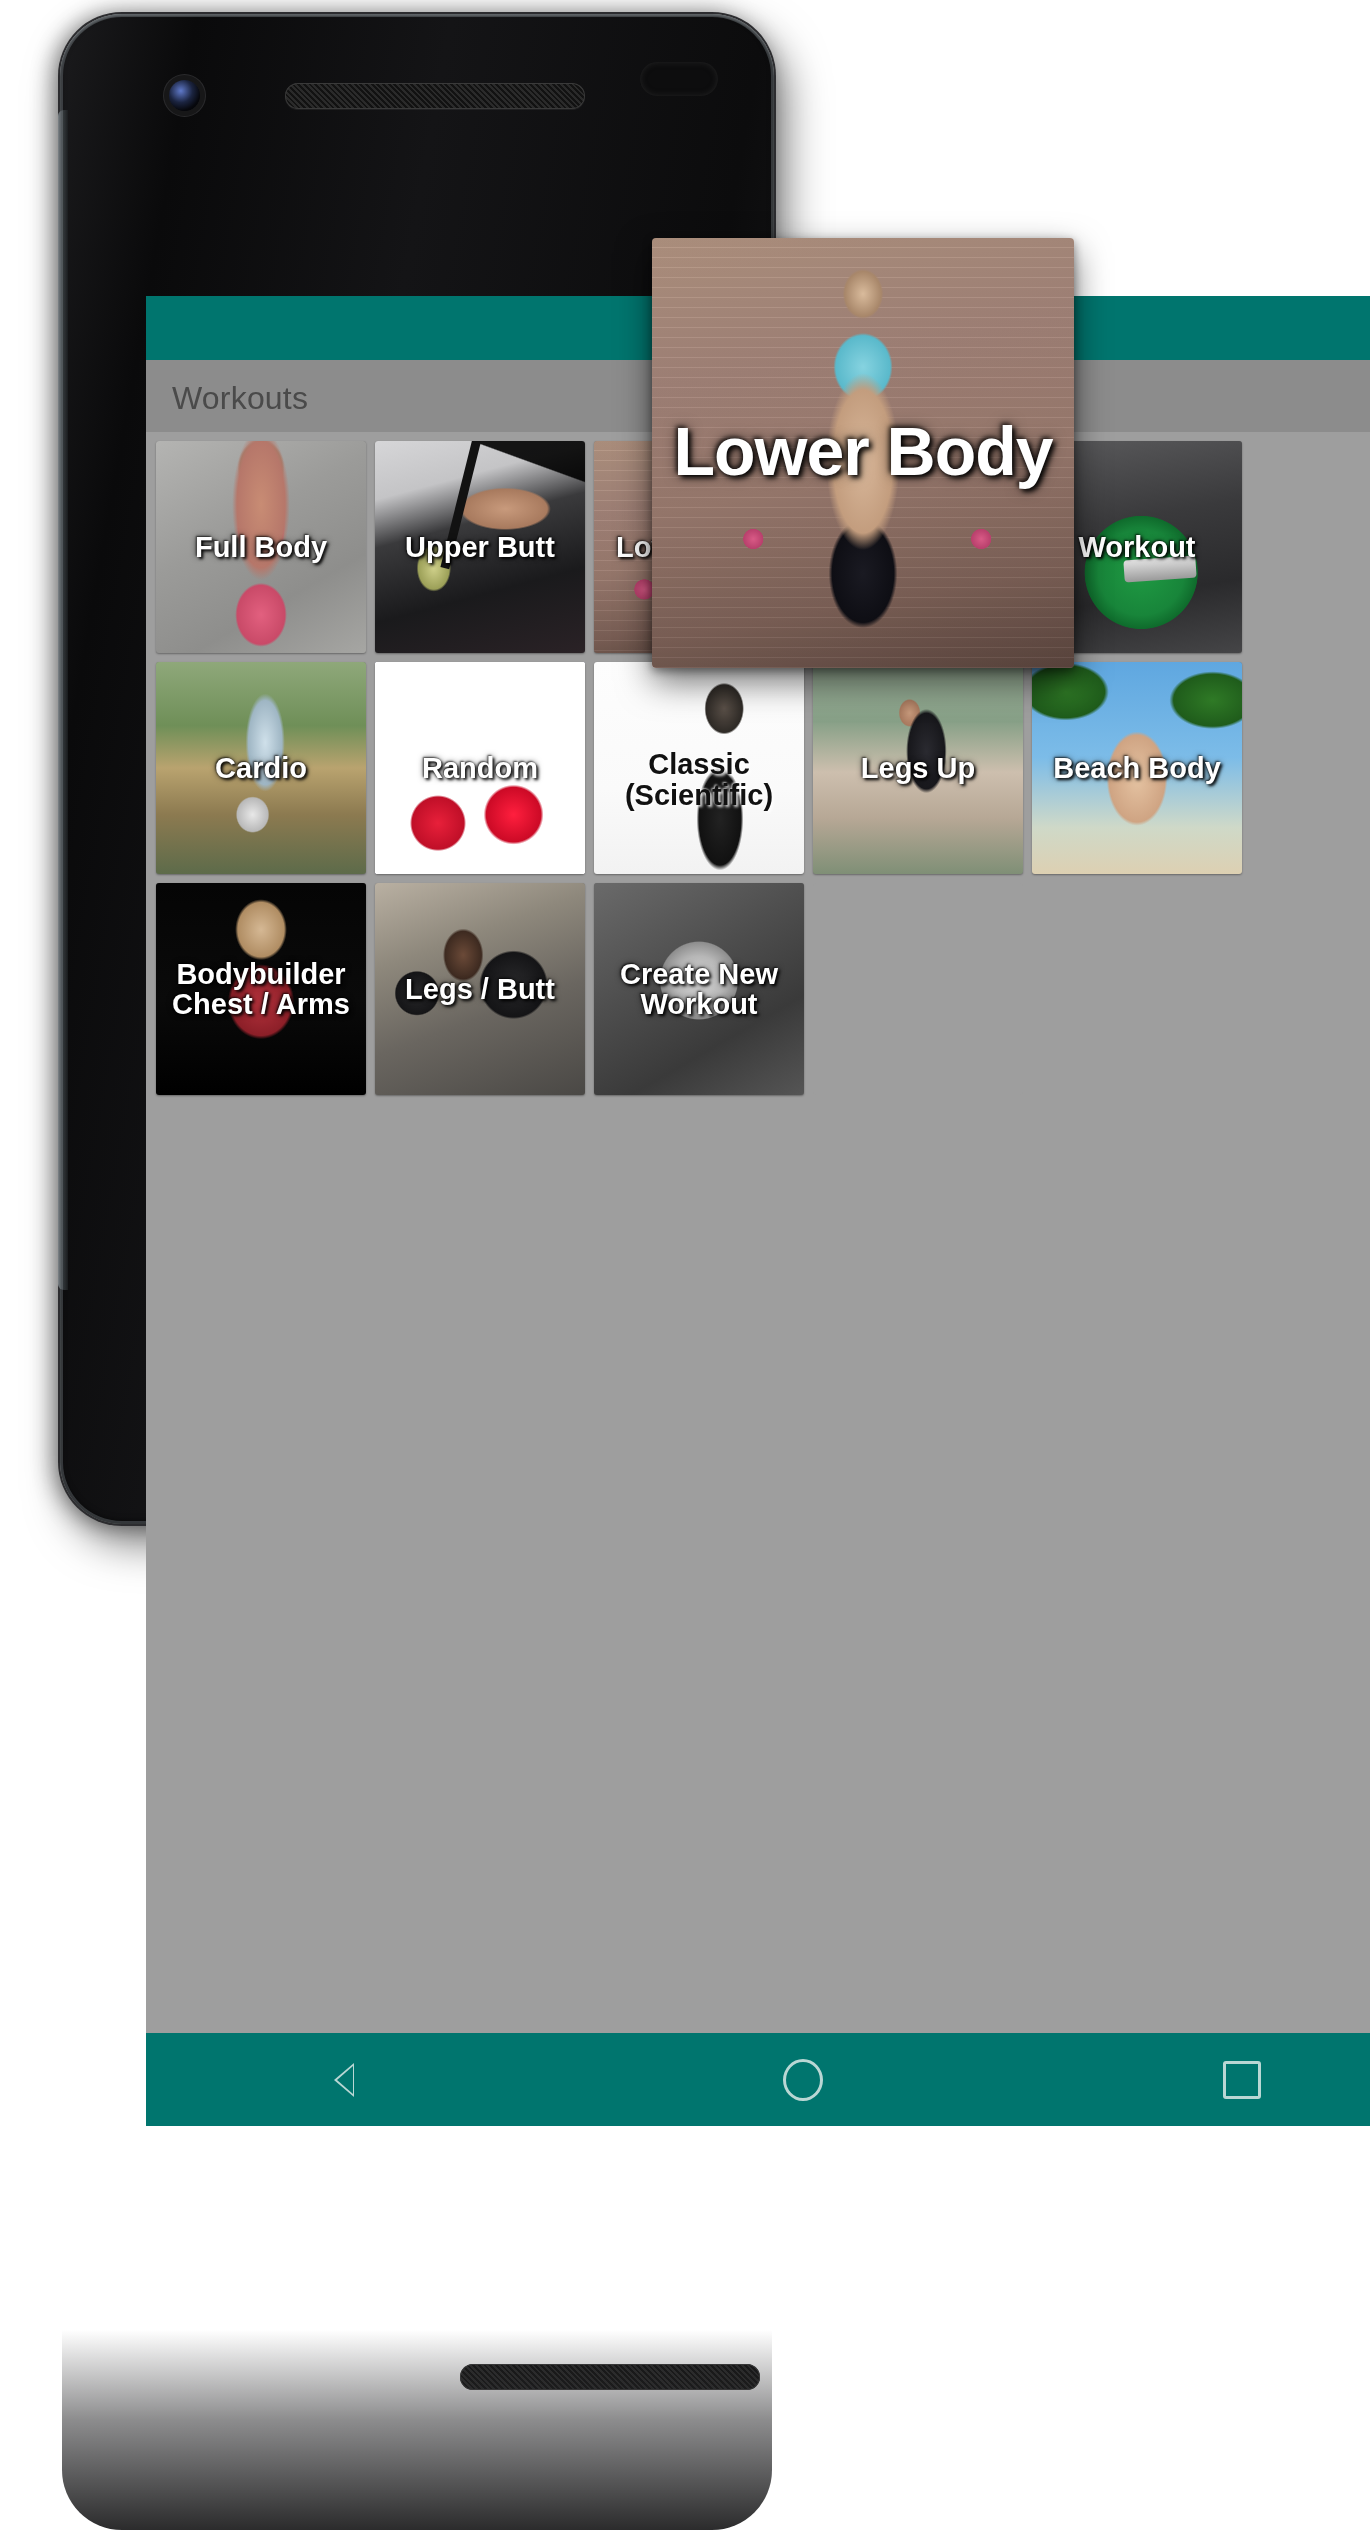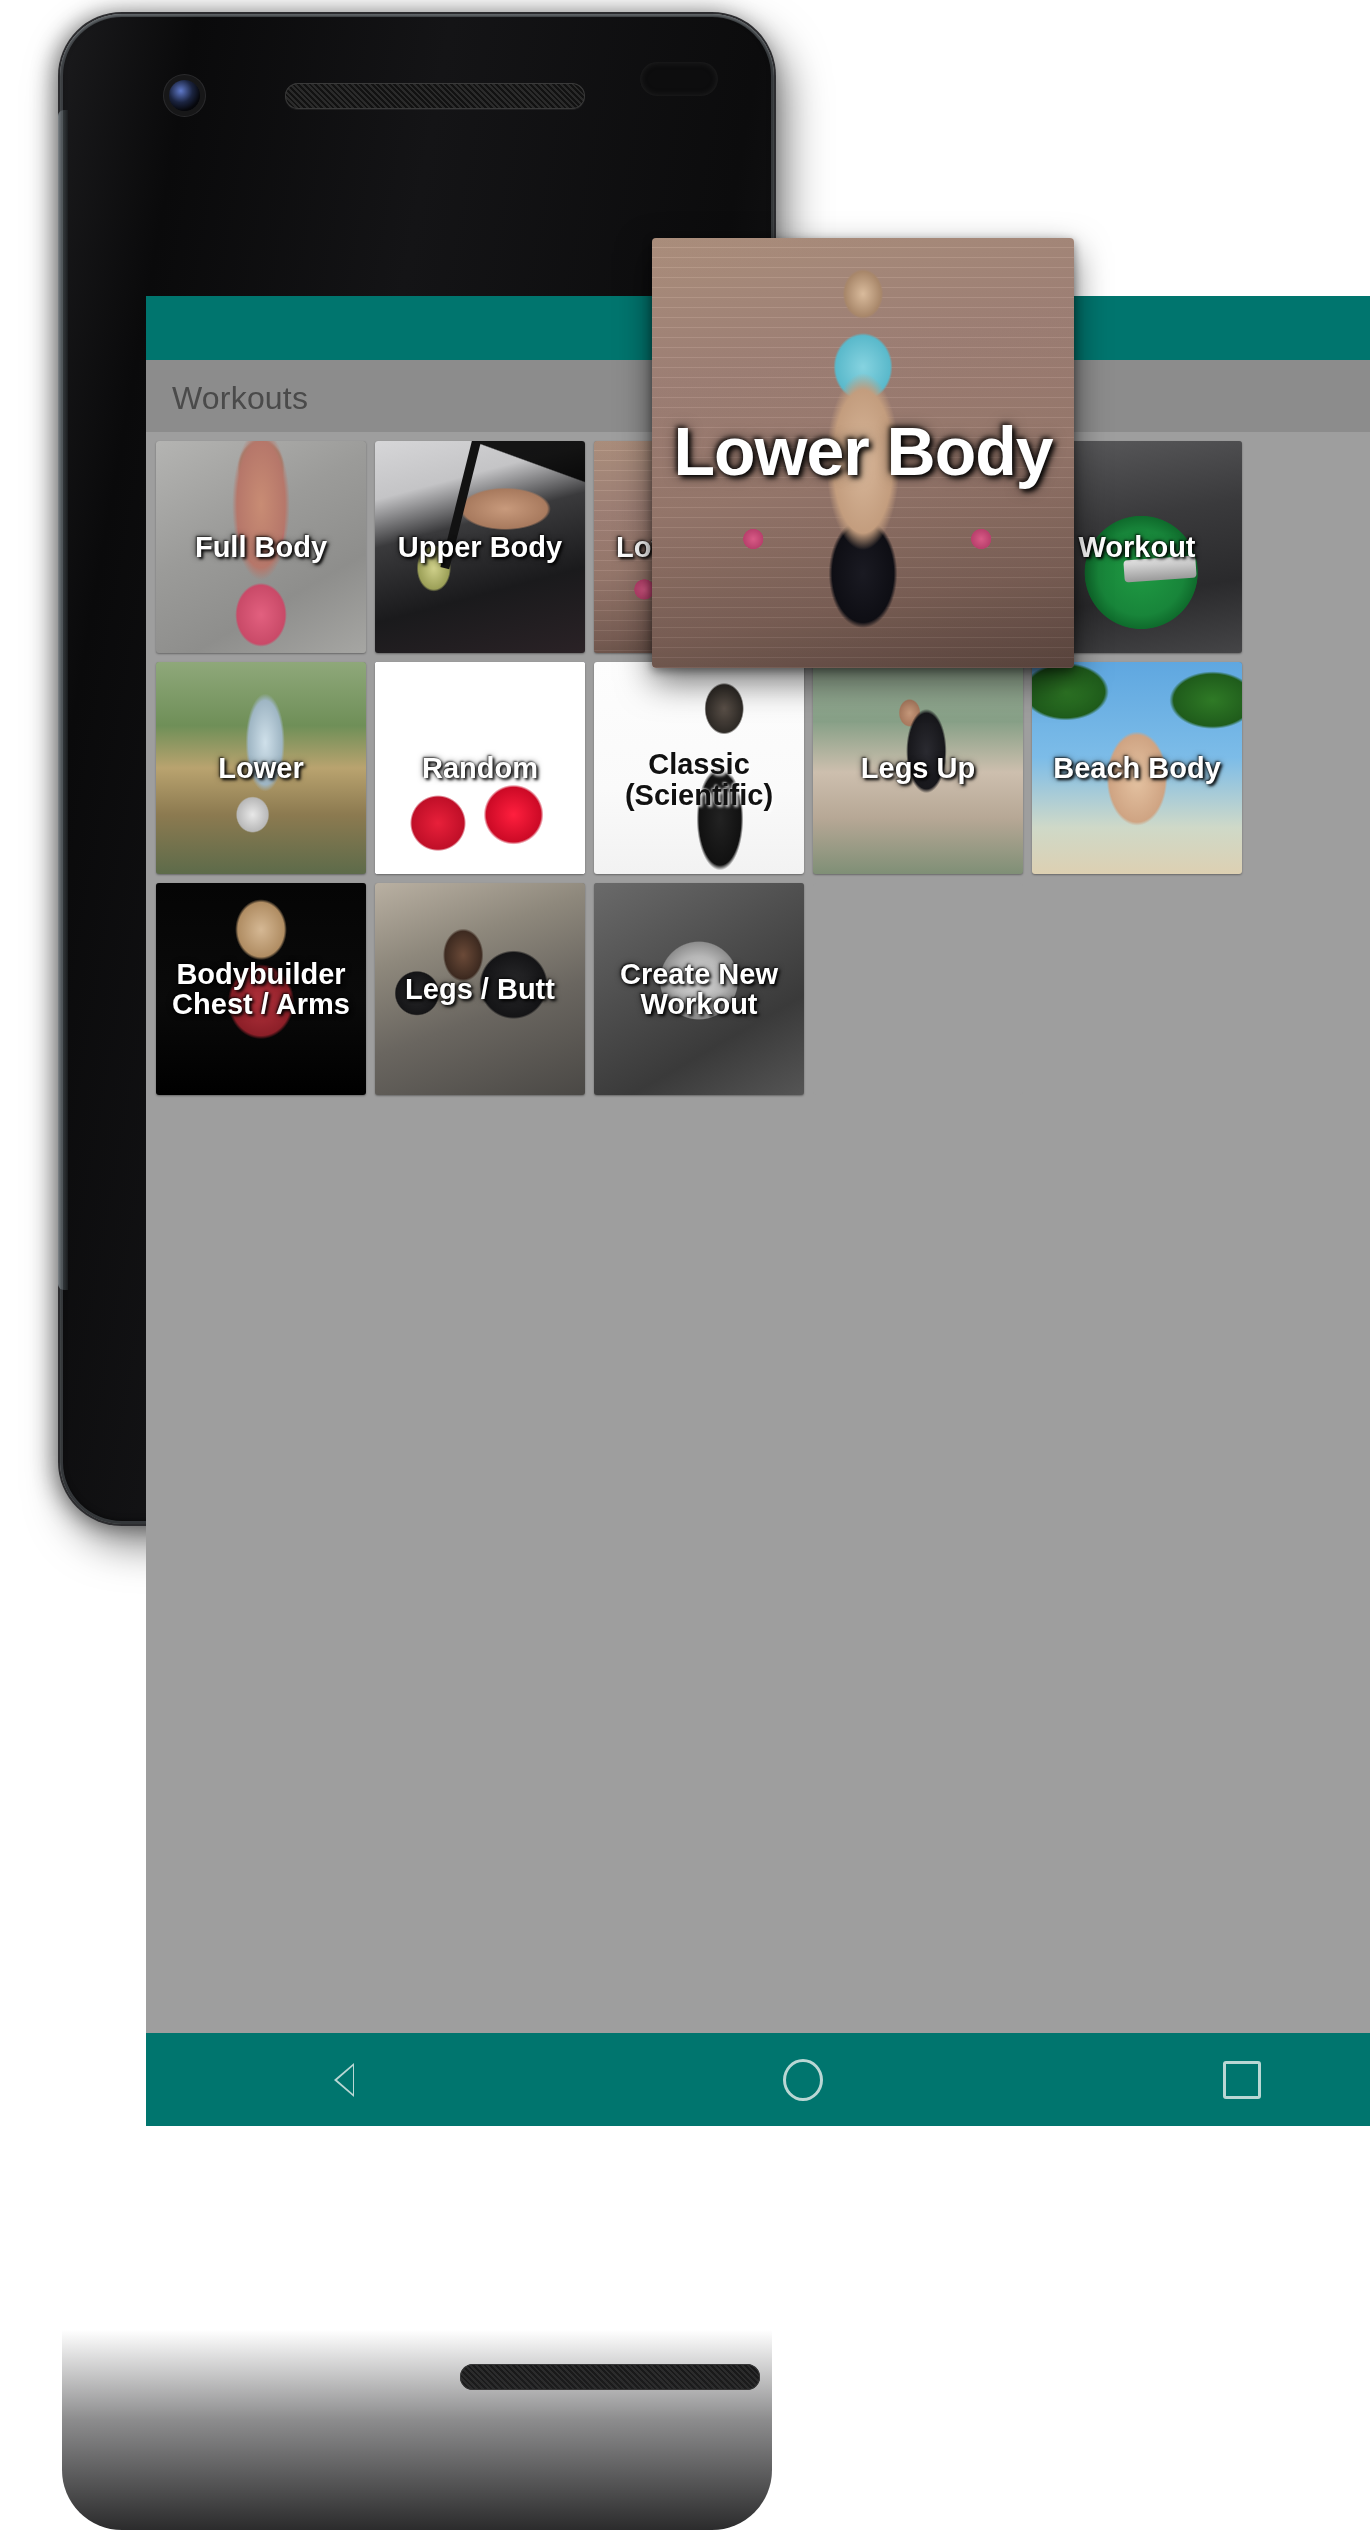--- a/index.html
+++ b/index.html
@@ -293,37 +293,37 @@
 
   <div id="content"></div>
 
   <div id="grid">
       <div class="tile">
         <div class="art art-fullbody"></div>
         <div class="lbl">Full Body</div>
       </div>
       <div class="tile">
         <div class="art art-upper"></div>
-        <div class="lbl">Upper Body</div>
+        <div class="lbl">Upper Butt</div>
       </div>
       <div class="tile">
         <div class="art art-lowerbody"></div>
         <div class="lbl">Lower Body</div>
       </div>
       <div class="tile">
         <div class="art art-core"></div>
         <div class="lbl">Core</div>
       </div>
       <div class="tile">
         <div class="art art-strength"></div>
         <div class="lbl">Workout</div>
       </div>
       <div class="tile">
         <div class="art art-cardio"></div>
-        <div class="lbl">Lower</div>
+        <div class="lbl">Cardio</div>
       </div>
       <div class="tile">
         <div class="art art-random"></div>
         <div class="lbl">Random</div>
       </div>
       <div class="tile dark-text">
         <div class="art art-classic"></div>
         <div class="lbl">Classic<br>(Scientific)</div>
       </div>
       <div class="tile">

